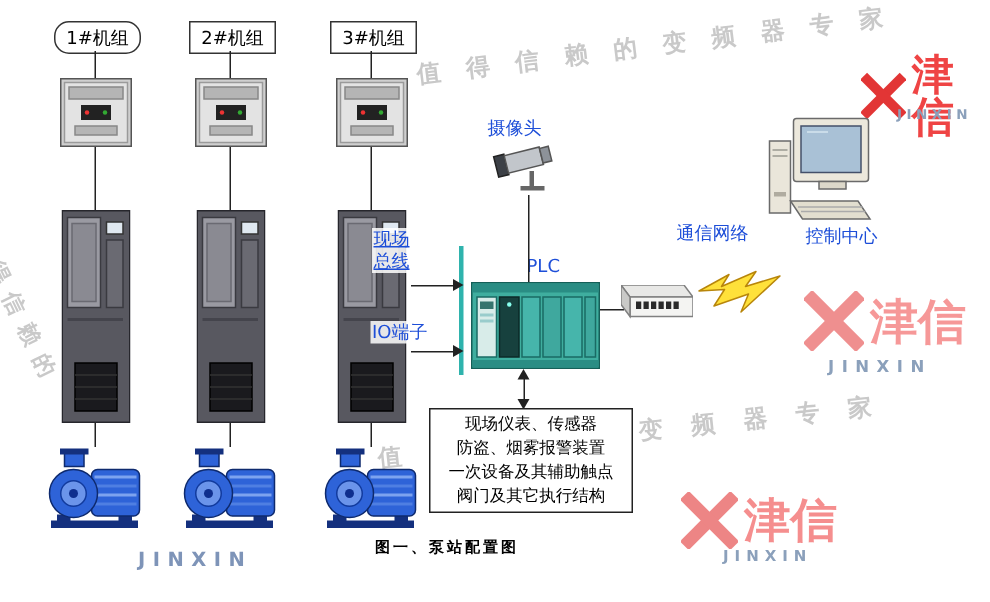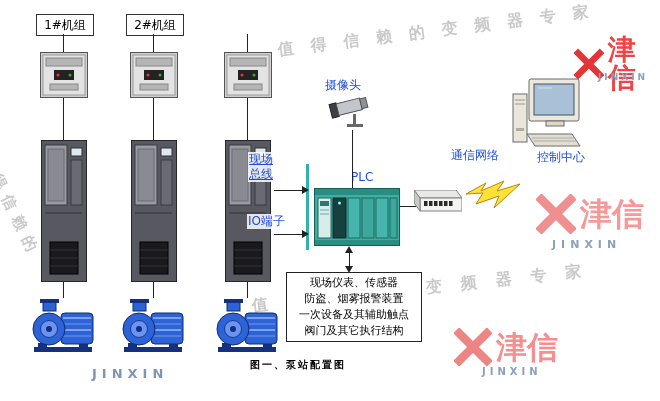--- a/index.html
+++ b/index.html
@@ -70,21 +70,21 @@
         <rect x="12.5" y="-4" width="7" height="40" transform="rotate(45 16 16)"></rect>
         <rect x="12.5" y="-4" width="7" height="40" transform="rotate(-45 16 16)"></rect>
       </g>
     </svg>
     <span class="brandcn" style="font-size:31px;">津信</span>
   </div>
   <div class="brand-en" style="left:482px; top:366px; font-size:10px; letter-spacing:4px;">JINXIN</div>
 
   <div class="brand-en" style="left:92px; top:366px; font-size:13px; letter-spacing:5px; color:#7e94b8;">JINXIN</div>
 
-  <div class="unitbox" style="left:36px; top:14px;">1#机组</div>
+  <div class="unitbox" style="left:36px; top:14px;border-radius:10px;">1#机组</div>
   <div class="line vline" style="left:63px; top:34px; height:18px;"></div>
   <svg class="dev" style="left:40px; top:52px;" width="48" height="46" viewBox="0 0 48 46">
     <rect x="0.5" y="0.5" width="47" height="45" fill="#cfcfcf" stroke="#555"></rect>
     <rect x="3" y="3" width="42" height="40" fill="#e3e3e3" stroke="#9a9a9a"></rect>
     <rect x="6" y="6" width="36" height="8" fill="#b5b5b5" stroke="#888"></rect>
     <rect x="14" y="18" width="20" height="10" fill="#222"></rect>
     <circle cx="18" cy="23" r="1.5" fill="#e33"></circle>
       <circle cx="30" cy="23" r="1.5" fill="#3a3"></circle>
     <rect x="10" y="32" width="28" height="6" fill="#b5b5b5" stroke="#888"></rect>
   </svg>
@@ -152,20 +152,21 @@
       <line x1="32" y1="26" x2="60" y2="26" stroke="#4f7fe2" stroke-width="2"></line>
     <line x1="32" y1="32" x2="60" y2="32" stroke="#7da3ef" stroke-width="2"></line>
       <line x1="32" y1="38" x2="60" y2="38" stroke="#4f7fe2" stroke-width="2"></line>
     <rect x="12" y="3" width="13" height="10" fill="#2e63d8" stroke="#0e2a6e"></rect>
       <rect x="9" y="1" width="19" height="4" fill="#14307e"></rect>
     <circle cx="18" cy="31" r="16" fill="#2e63d8" stroke="#0e2a6e"></circle>
     <circle cx="18" cy="31" r="8.5" fill="#6b94ea" stroke="#123b9e"></circle>
     <circle cx="18" cy="31" r="3" fill="#0f2f8e"></circle>
   </svg>
 
+  <div class="unitbox" style="left:220px; top:14px;">3#机组</div>
   <div class="line vline" style="left:247px; top:34px; height:18px;"></div>
   <svg class="dev" style="left:224px; top:52px;" width="48" height="46" viewBox="0 0 48 46">
     <rect x="0.5" y="0.5" width="47" height="45" fill="#cfcfcf" stroke="#555"></rect>
     <rect x="3" y="3" width="42" height="40" fill="#e3e3e3" stroke="#9a9a9a"></rect>
     <rect x="6" y="6" width="36" height="8" fill="#b5b5b5" stroke="#888"></rect>
     <rect x="14" y="18" width="20" height="10" fill="#222"></rect>
     <circle cx="18" cy="23" r="1.5" fill="#e33"></circle>
       <circle cx="30" cy="23" r="1.5" fill="#3a3"></circle>
     <rect x="10" y="32" width="28" height="6" fill="#b5b5b5" stroke="#888"></rect>
   </svg>

